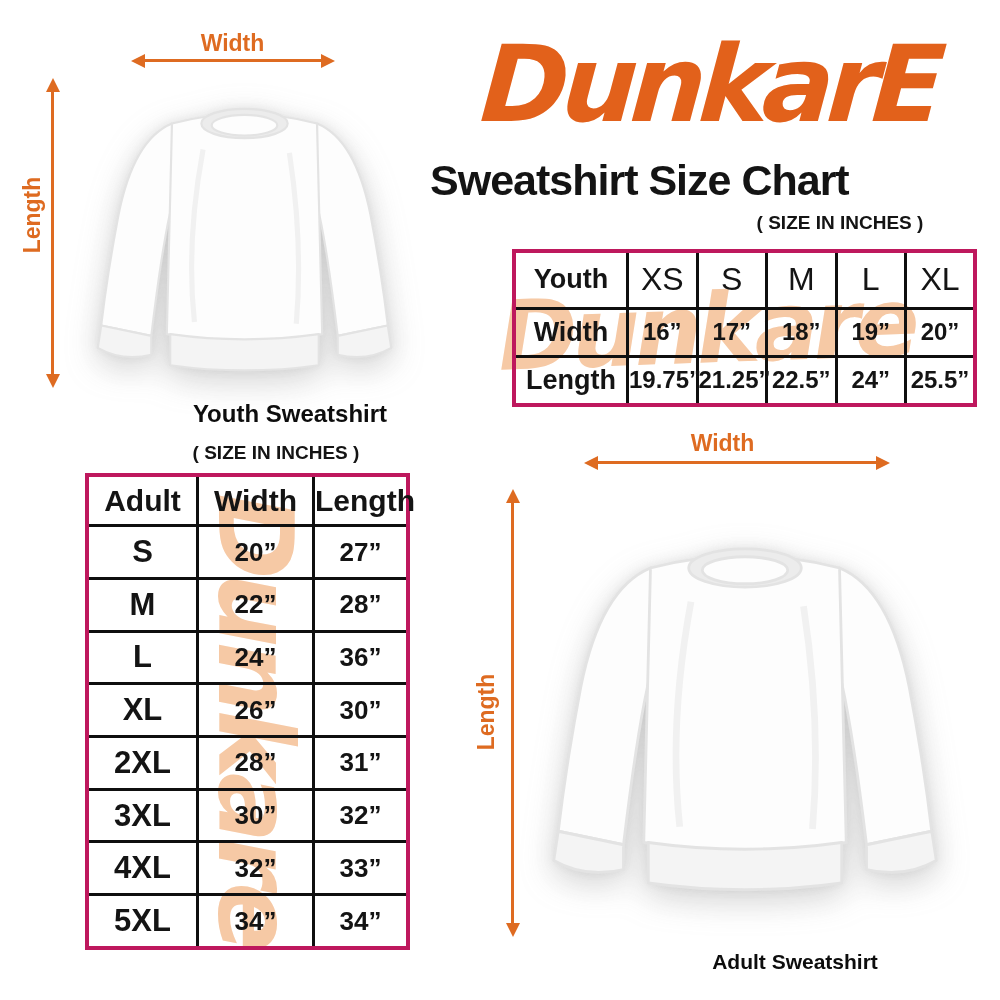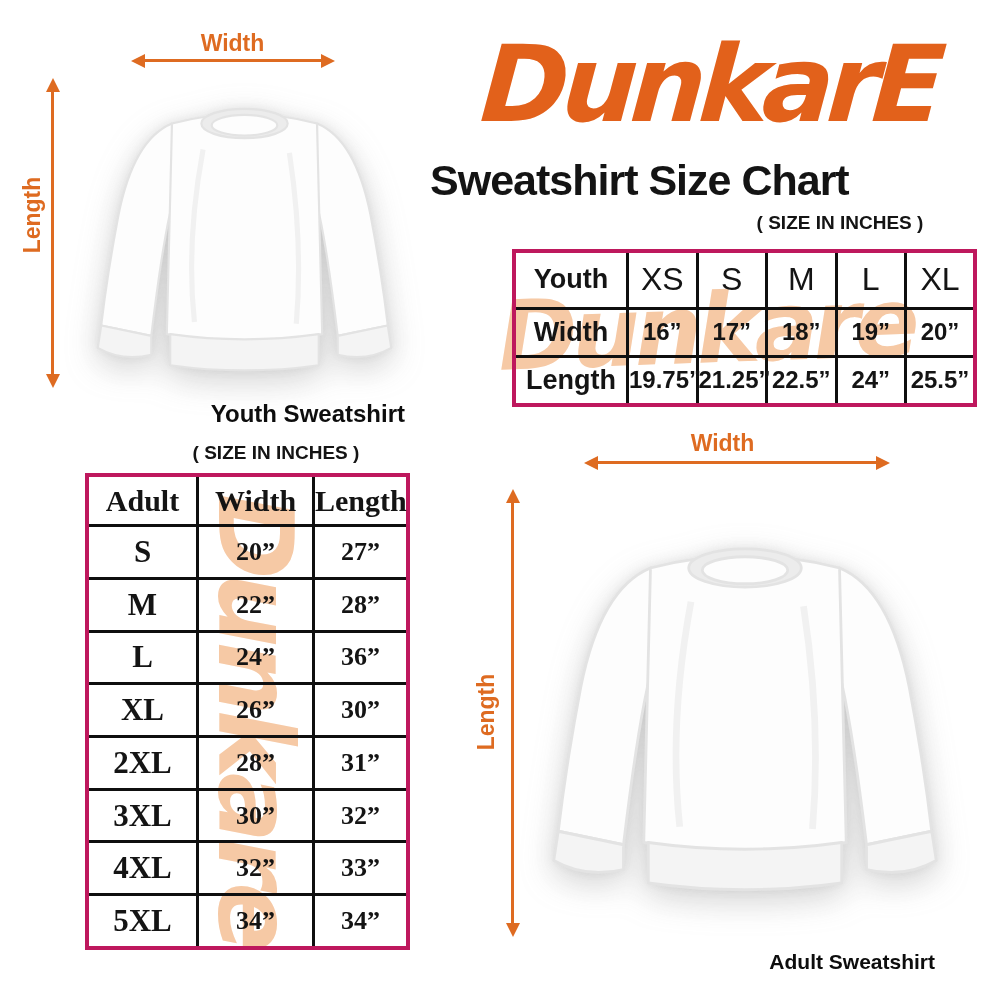--- a/index.html
+++ b/index.html
@@ -56,21 +56,21 @@
   }
   table.sizetable{border:4px solid #be185d;}
 
   .youth-table{left:512px;top:249px;width:465px;height:158px;}
   .youth-table td{font-size:24px;font-weight:700;}
   .youth-table td:first-child{width:110px;font-size:27px;}
   .youth-table tr:first-child td{font-size:32px;font-weight:400;}
   .youth-table tr:first-child td:first-child{font-size:27px;font-weight:700;}
 
   .adult-table{left:85px;top:473px;width:325px;height:477px;}
-  .adult-table td{font-size:26px;font-weight:700;font-family:Liberation Serif, serif;}
+  .adult-table td{font-size:26px;font-weight:700;}
   .adult-table td:first-child{width:107px;font-size:31px;font-weight:800;}
   .adult-table td:nth-child(2){width:113px;}
   .adult-table tr:first-child td{font-size:30px;font-weight:700;}
 
   
   .dim-label{
     color:var(--arrow-orange);font-weight:700;font-size:23px;text-align:center;
     white-space:nowrap;z-index:3;
   }
   .rot{transform:rotate(-90deg);transform-origin:center;height:26px;line-height:26px;width:90px;}
@@ -80,21 +80,21 @@
     border-top:7px solid transparent;border-bottom:7px solid transparent;transform:translateY(-50%);}
   .h-arrow::before{left:-14px;border-right:14px solid var(--arrow-orange);}
   .h-arrow::after{right:-14px;border-left:14px solid var(--arrow-orange);}
 
   .v-arrow{width:3px;background:var(--arrow-orange);z-index:3;}
   .v-arrow::before,.v-arrow::after{content:"";position:absolute;left:50%;width:0;height:0;
     border-left:7px solid transparent;border-right:7px solid transparent;transform:translateX(-50%);}
   .v-arrow::before{top:-14px;border-bottom:14px solid var(--arrow-orange);}
   .v-arrow::after{bottom:-14px;border-top:14px solid var(--arrow-orange);}
 
-  .caption{font-size:24px;font-weight:700;color:#0d0d0d;text-align:right;white-space:nowrap;}
+  .caption{font-size:24px;font-weight:700;color:#0d0d0d;text-align:center;white-space:nowrap;}
 
   .sweat{filter:drop-shadow(0 10px 16px rgba(125,125,125,0.30)) drop-shadow(0 0 5px rgba(150,150,150,0.18));}
   .sweat svg{width:100%;height:100%;}
 </style>
 </head>
 <body>
 
 <svg width="0" height="0" style="position:absolute" aria-hidden="true">
   <defs>
     <symbol id="sweatshirt" viewBox="0 0 400 380">

